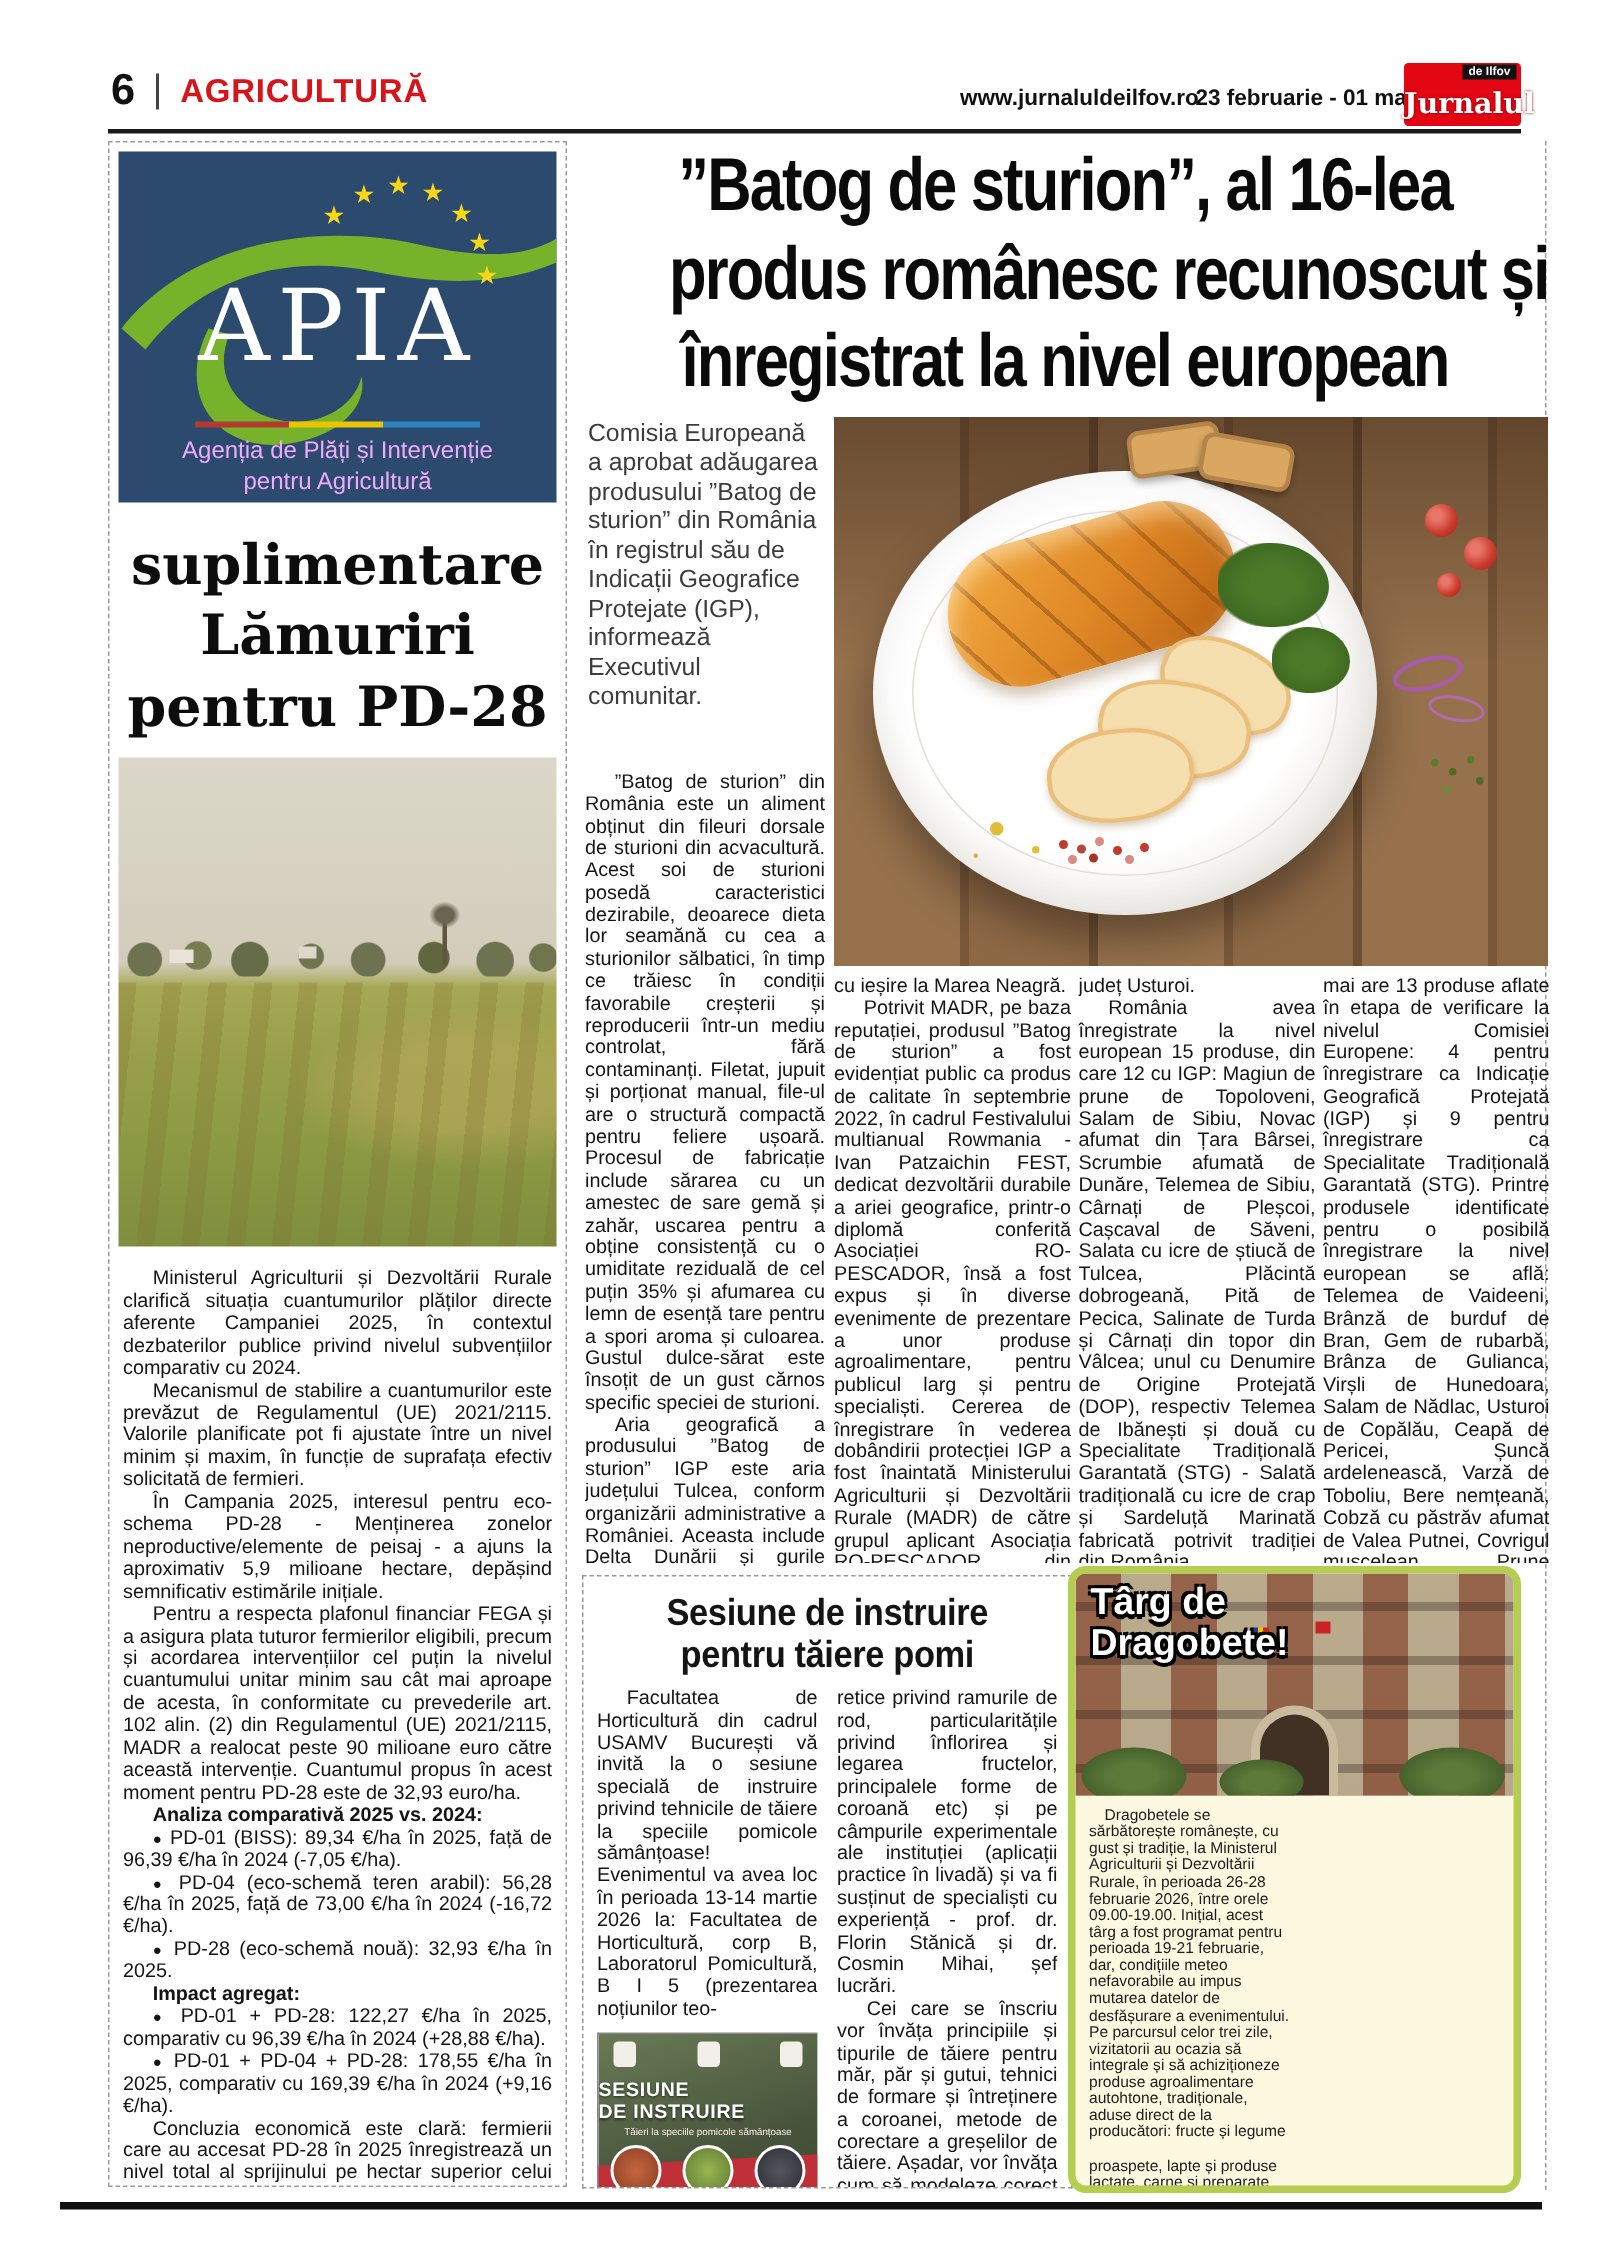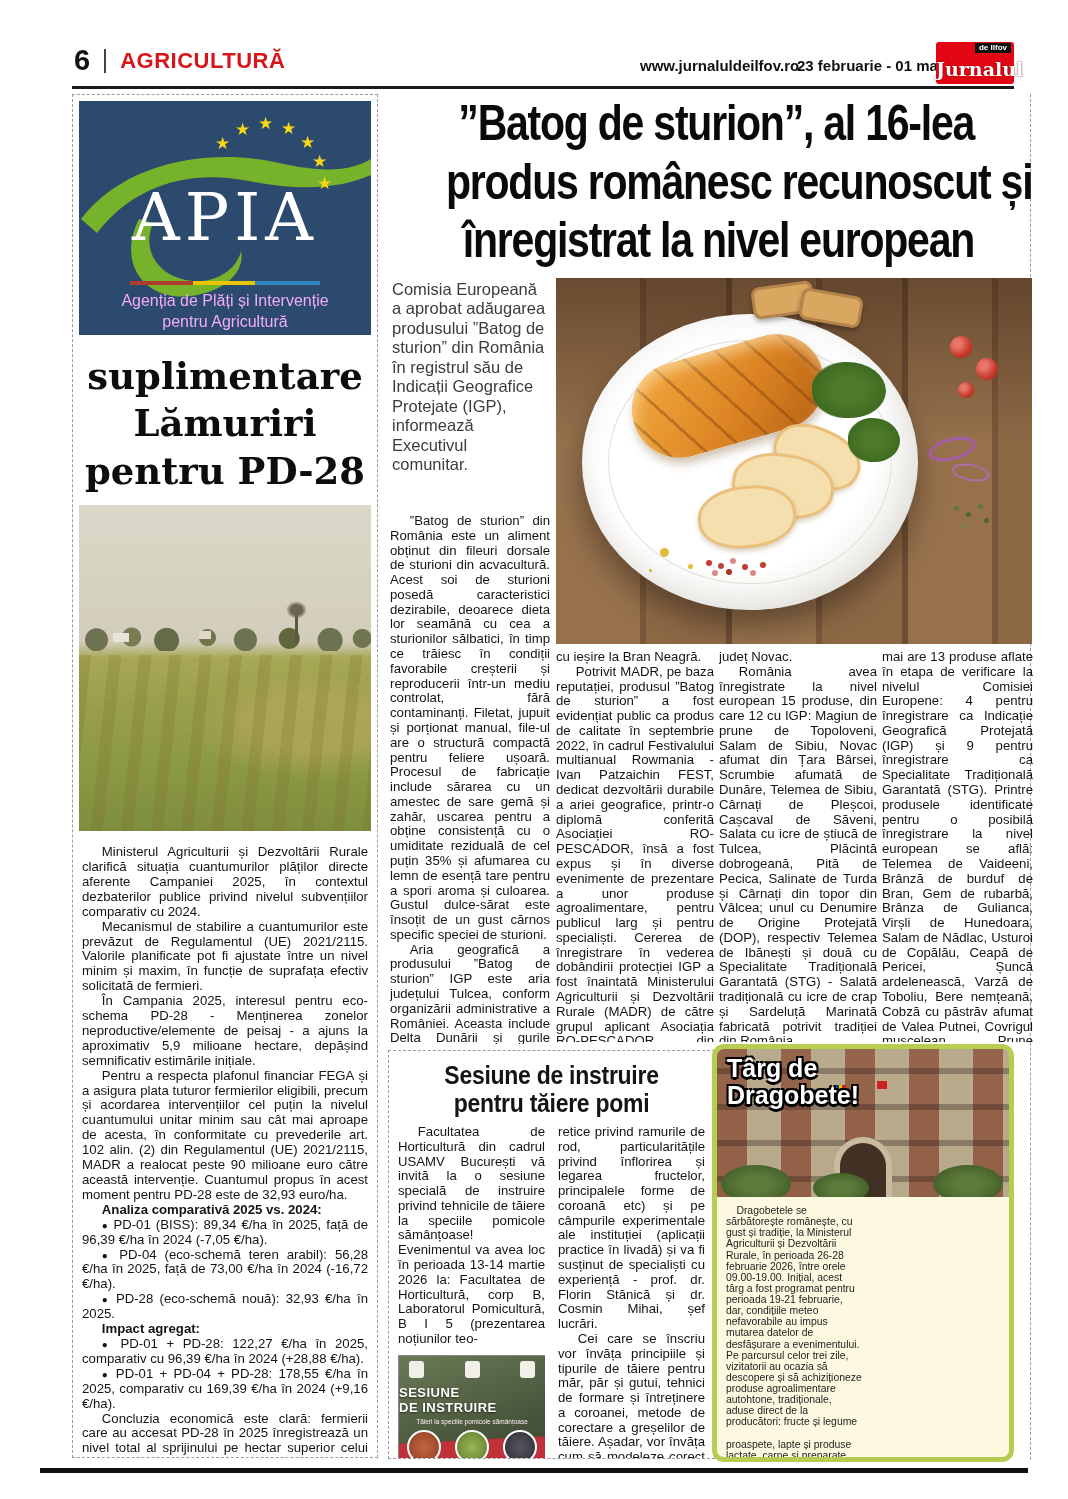--- a/index.html
+++ b/index.html
@@ -56,21 +56,21 @@
                     background:radial-gradient(#6a6450 40%,transparent 70%);}
   .field-streaks{position:absolute;left:0;right:0;top:150px;bottom:0;
     background:repeating-linear-gradient(96deg, rgba(125,110,45,.25) 0 12px, rgba(0,0,0,0) 12px 30px),
                radial-gradient(ellipse at 80% 40%, rgba(190,170,95,.55) 0 60px, transparent 120px);}
   .left-body{padding:8px 9px 0;font-size:13.2px;line-height:1.13;text-align:justify;overflow:hidden;}
   .left-body p{margin:0;text-indent:1.5em;}
   .left-body p.subhead{font-weight:bold;}
   .left-body p.bull::before{content:"● ";font-size:10px;}
 
   
-  .big-headline{left:388px;top:94px;width:644px;height:184px;text-align:right;
+  .big-headline{left:388px;top:94px;width:644px;height:184px;text-align:center;
                 font-weight:bold;color:#0a0a0a;}
   .bigline{display:block;font-size:50px;line-height:1.17;letter-spacing:-1.5px;white-space:nowrap;
            transform:scaleX(.82);transform-origin:50% 50%;}
   .lede{left:392px;top:280px;width:154px;height:232px;font-size:16.5px;line-height:1.18;
         color:#3c3c3c;overflow:hidden;}
   .mcol{font-size:13.2px;line-height:1.12;text-align:justify;overflow:hidden;}
   .mcol p{margin:0;text-indent:1.5em;}
   .mcol p.noind{text-indent:0;}
   .c1{left:390px;top:514px;width:160px;height:530px;}
   .c2{left:556px;top:650px;width:158px;height:392px;}
@@ -268,25 +268,25 @@
     <div class="onion"></div>
     <div class="onion2"></div>
     <div class="crumbs"></div>
   </div>
 
   <div class="abs mcol c1">
     <p>”Batog de sturion” din România este un aliment obținut din fileuri dorsale de sturioni din acvacultură. Acest soi de sturioni posedă caracteristici dezirabile, deoarece dieta lor seamănă cu cea a sturionilor sălbatici, în timp ce trăiesc în condiții favorabile creșterii și reproducerii într-un mediu controlat, fără contaminanți. Filetat, jupuit și porționat manual, file-ul are o structură compactă pentru feliere ușoară. Procesul de fabricație include sărarea cu un amestec de sare gemă și zahăr, uscarea pentru a obține consistență cu o umiditate reziduală de cel puțin 35% și afumarea cu lemn de esență tare pentru a spori aroma și culoarea. Gustul dulce-sărat este însoțit de un gust cărnos specific speciei de sturioni.</p>
     <p>Aria geografică a produsului ”Batog de sturion” IGP este aria județului Tulcea, conform organizării administrative a României. Aceasta include Delta Dunării și gurile Dunării</p>
   </div>
   <div class="abs mcol c2">
-    <p class="noind">cu ieșire la Bran Neagră.</p>
+    <p class="noind">cu ieșire la Marea Neagră.</p>
     <p>Potrivit MADR, pe baza reputației, produsul ”Batog de sturion” a fost evidențiat public ca produs de calitate în septembrie 2022, în cadrul Festivalului multianual Rowmania - Ivan Patzaichin FEST, dedicat dezvoltării durabile a ariei geografice, printr-o diplomă conferită Asociației RO-PESCADOR, însă a fost expus și în diverse evenimente de prezentare a unor produse agroalimentare, pentru publicul larg și pentru specialiști. Cererea de înregistrare în vederea dobândirii protecției IGP a fost înaintată Ministerului Agriculturii și Dezvoltării Rurale (MADR) de către grupul aplicant Asociația RO-PESCADOR din Tulcea,</p>
   </div>
   <div class="abs mcol c3">
-    <p class="noind">județ Novac.</p>
+    <p class="noind">județ Usturoi.</p>
     <p>România avea înregistrate la nivel european 15 produse, din care 12 cu IGP: Magiun de prune de Topoloveni, Salam de Sibiu, Novac afumat din Țara Bârsei, Scrumbie afumată de Dunăre, Telemea de Sibiu, Cârnați de Pleșcoi, Cașcaval de Săveni, Salata cu icre de știucă de Tulcea, Plăcintă dobrogeană, Pită de Pecica, Salinate de Turda și Cârnați din topor din Vâlcea; unul cu Denumire de Origine Protejată (DOP), respectiv Telemea de Ibănești și două cu Specialitate Tradițională Garantată (STG) - Salată tradițională cu icre de crap și Sardeluță Marinată fabricată potrivit tradiției din România.</p>
 
   </div>
   <div class="abs mcol c4">
     <p class="noind">mai are 13 produse aflate în etapa de verificare la nivelul Comisiei Europene: 4 pentru înregistrare ca Indicație Geografică Protejată (IGP) și 9 pentru înregistrare ca Specialitate Tradițională Garantată (STG). Printre produsele identificate pentru o posibilă înregistrare la nivel european se află: Telemea de Vaideeni, Brânză de burduf de Bran, Gem de rubarbă, Brânza de Gulianca, Virșli de Hunedoara, Salam de Nădlac, Usturoi de Copălău, Ceapă de Pericei, Șuncă ardelenească, Varză de Toboliu, Bere nemțeană, Cobză cu păstrăv afumat de Valea Putnei, Covrigul muscelean, Prune afumate de Sâmburești, Cârnați oltenești, Mere de Voinești, etc.</p>
   </div>
 
   <div class="abs train-box">
     <div class="train-title">
       <div>Sesiune de instruire</div>
@@ -327,21 +327,21 @@
       <div class="flag-ro"></div>
       <div class="flag-r"></div>
       <div class="drag-title">
         <div>Târg de</div>
         <div>Dragobete!</div>
       </div>
     </div>
     <div class="drag-cols">
       <div class="dcol">
         <p class="ind">Dragobetele se sărbătorește românește, cu gust și tradiție, la Ministerul Agriculturii și Dezvoltării Rurale, în perioada 26-28 februarie 2026, între orele 09.00-19.00. Inițial, acest târg a fost programat pentru perioada 19-21 februarie, dar, condițiile meteo nefavorabile au impus mutarea datelor de desfășurare a evenimentului.</p>
-        <p>Pe parcursul celor trei zile, vizitatorii au ocazia să descopere și să achiziționeze produse agroalimentare autohtone, tradiționale, aduse direct de la producători: fructe și legume</p>
+        <p>Pe parcursul celor trei zile, vizitatorii au ocazia să integrale și să achiziționeze produse agroalimentare autohtone, tradiționale, aduse direct de la producători: fructe și legume</p>
       </div>
       <div class="dcol">
         <p>proaspete, lapte și produse lactate, carne și preparate din carne, pește și produse din pește, precum și produse artizanale din lavandă. Toate acestea reflectă diversitatea și calitatea produselor obținute în gospodăriile și fermele din România. Printre noutățile acestei ediții se regăsesc gustările din șorici de porc, lactatele de specialitate 100% românești, naturale și integrale de la Lăptăria cu caimac, care completează oferta târgului cu preparate apreciate pentru calitate și savoare.</p>
       </div>
     </div>
   </div>
 
 </div>
 
 </body></html>

